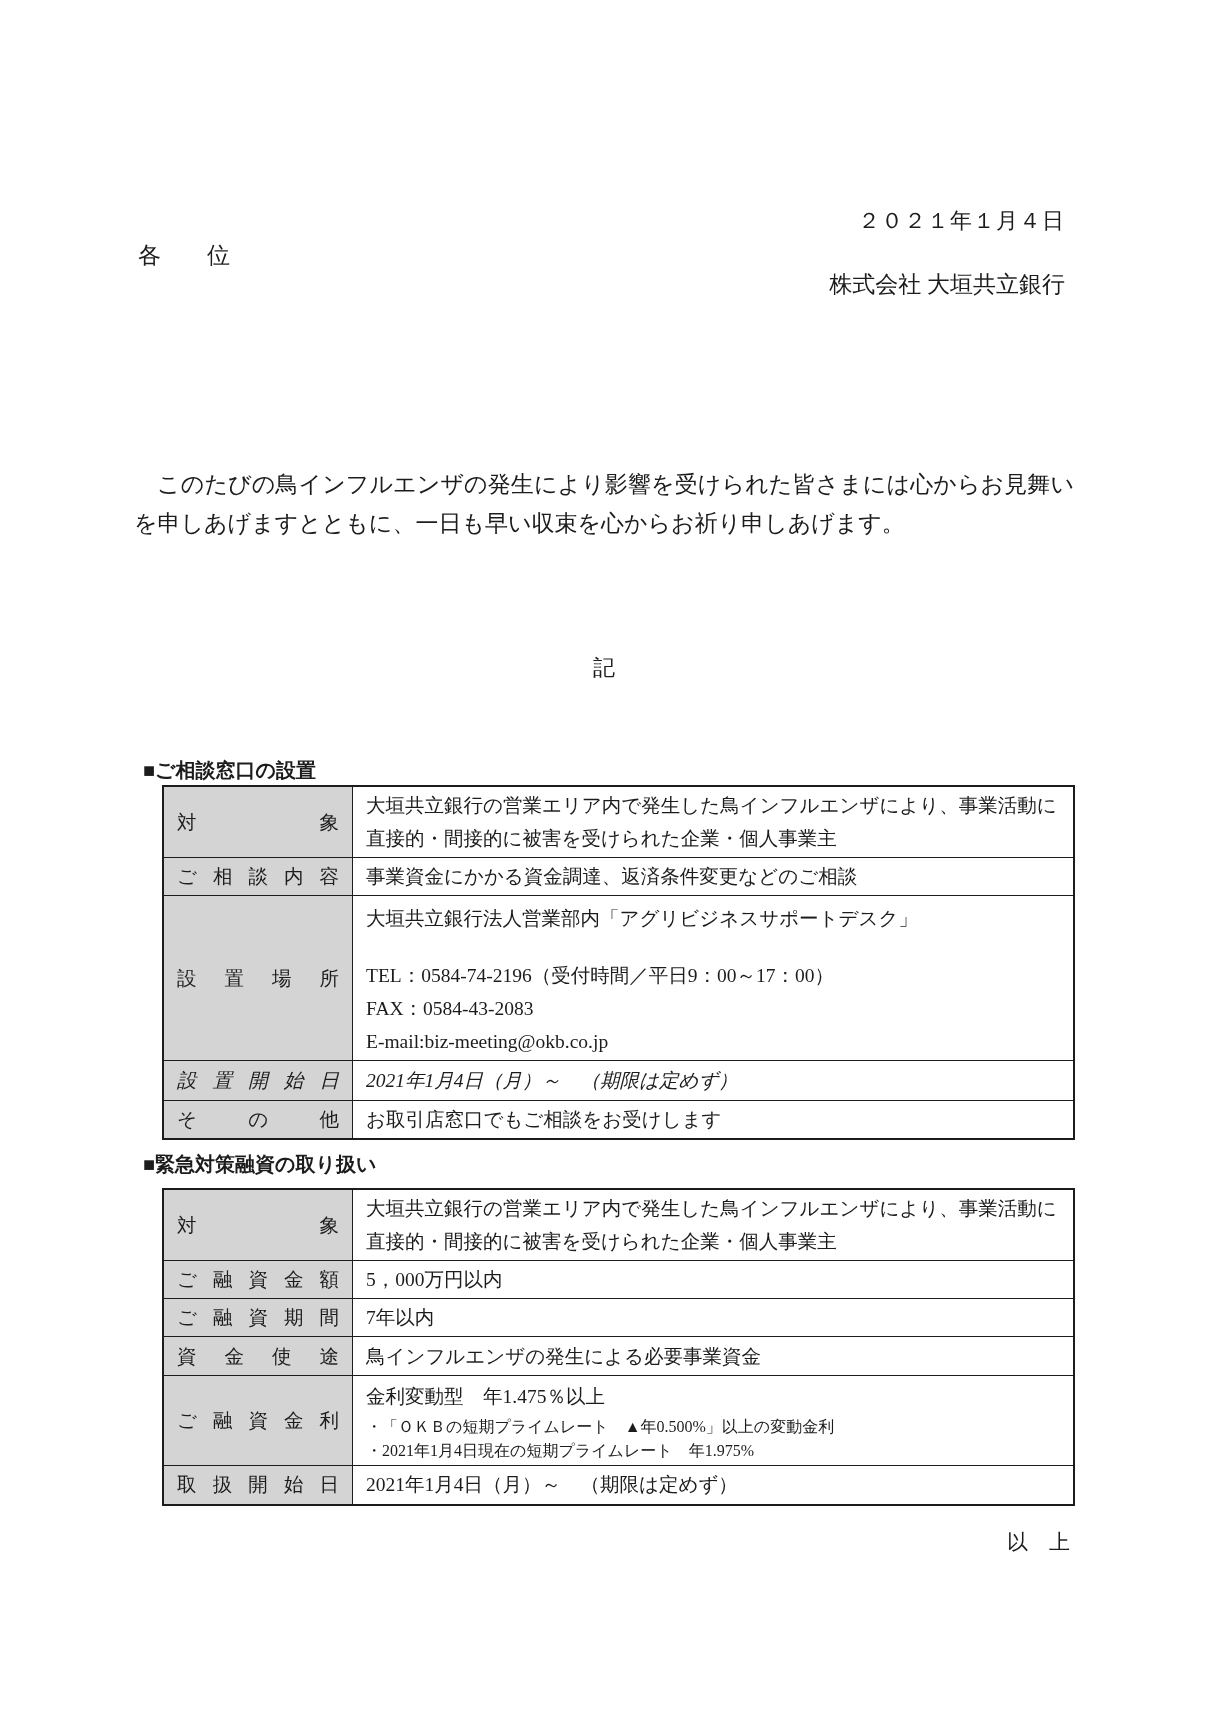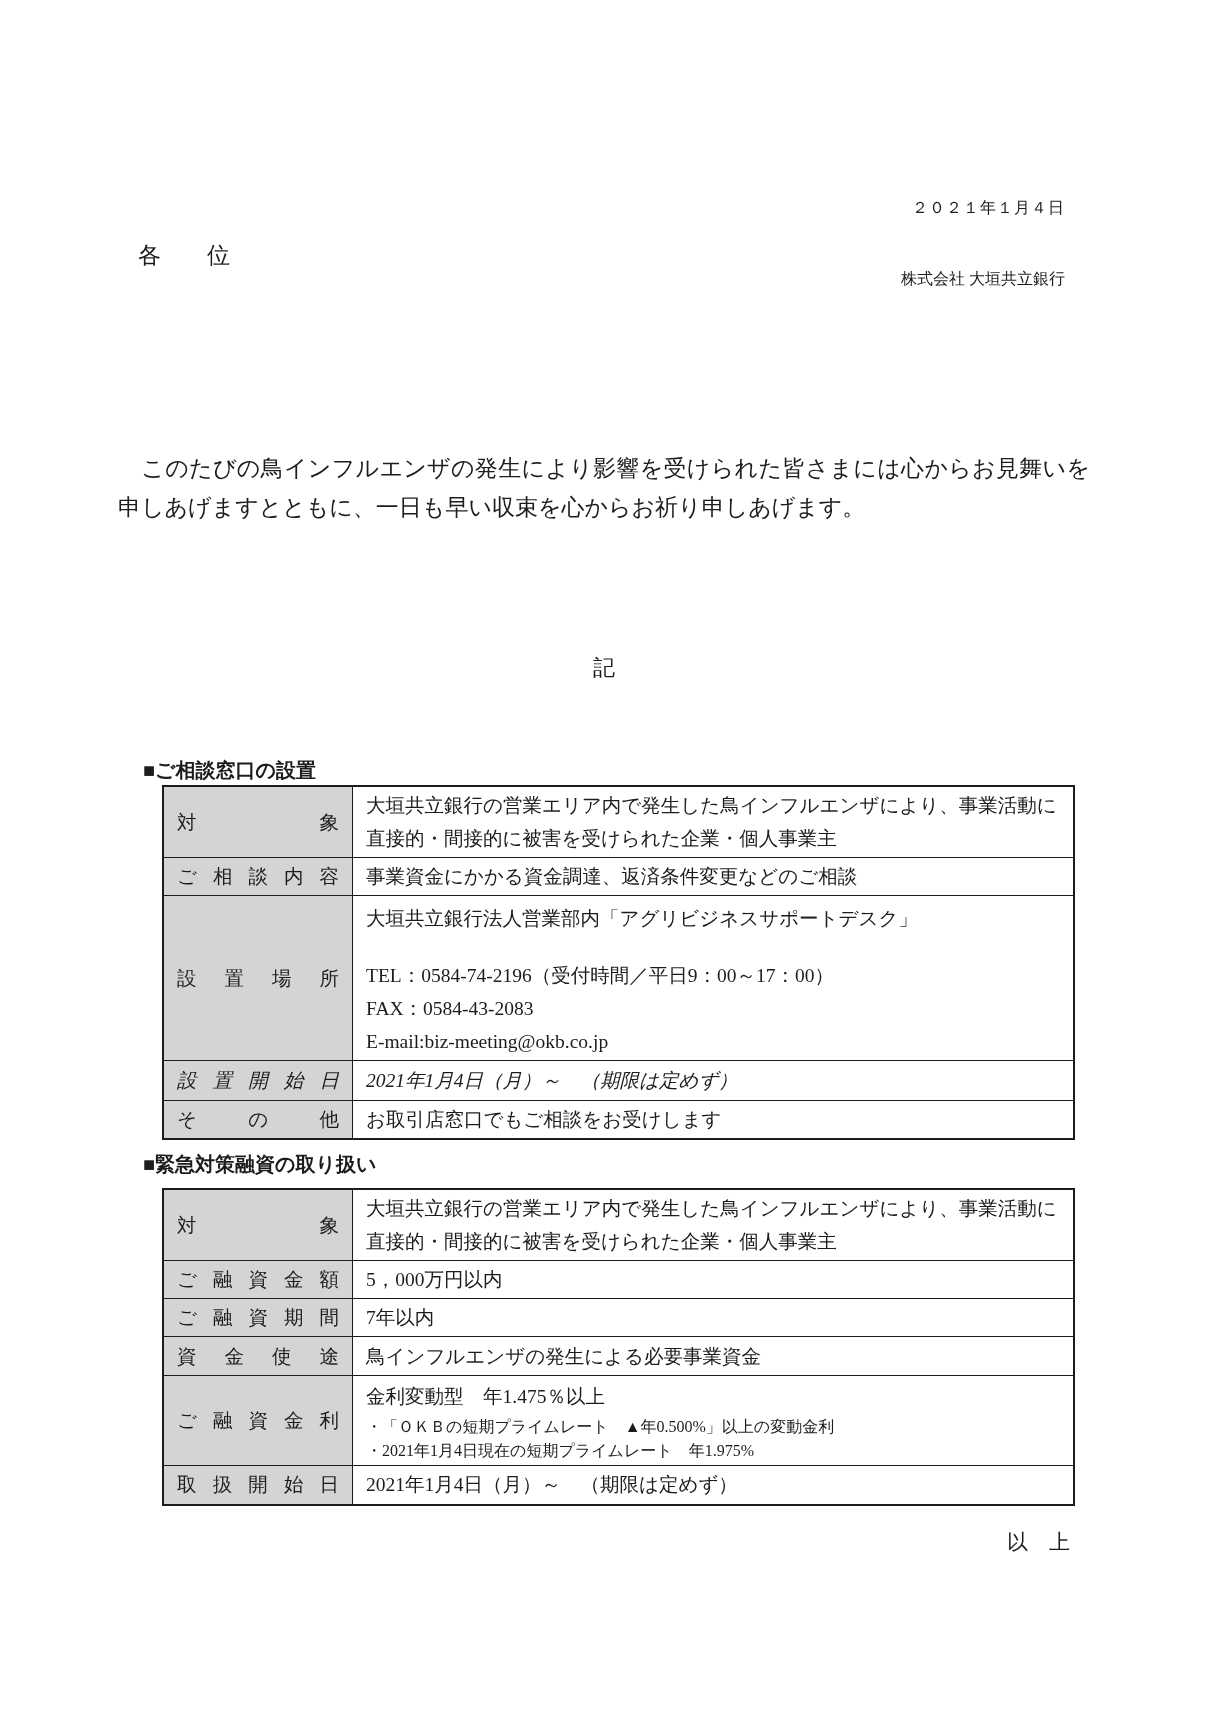--- a/index.html
+++ b/index.html
@@ -14,34 +14,34 @@
     position:relative;
     width:1210px;height:1713px;
     background:var(--page-bg);
     color:var(--ink);
     font-family:"Liberation Serif","DejaVu Serif",serif;
     margin:0 auto;
     overflow:hidden;
   }
   .gothic{font-family:"Liberation Sans","DejaVu Sans",sans-serif;}
 
-  .date-line{position:absolute;top:198px;right:145px;font-size:16px;letter-spacing:1px;}
+  .date-line{position:absolute;top:206px;right:145px;font-size:22px;letter-spacing:1px;}
   .recipient{position:absolute;top:240px;left:138px;font-size:23px;}
-  .company{position:absolute;top:269px;right:145px;font-size:16px;}
+  .company{position:absolute;top:269px;right:145px;font-size:23px;}
 
   .doc-title{
     position:absolute;top:316px;left:0;width:1210px;
     text-align:center;font-weight:bold;font-size:24px;line-height:40px;
   }
 
   .body-text{
     position:absolute;top:450px;left:118px;width:972px;
     font-size:23px;line-height:38.6px;text-align:justify;
   }
-  .body-text p{margin:0;}
+  .body-text p{margin:16px;}
   .body-text p + p{margin-top:6px;}
   .bold-gothic{font-family:"Liberation Sans","DejaVu Sans",sans-serif;font-weight:bold;}
 
   .ki-marker{position:absolute;top:653px;left:118px;width:972px;text-align:center;font-size:22px;}
 
   .sec-heading{
     position:absolute;left:143px;
     font-family:"Liberation Sans","DejaVu Sans",sans-serif;
     font-weight:bold;font-size:20px;
   }

